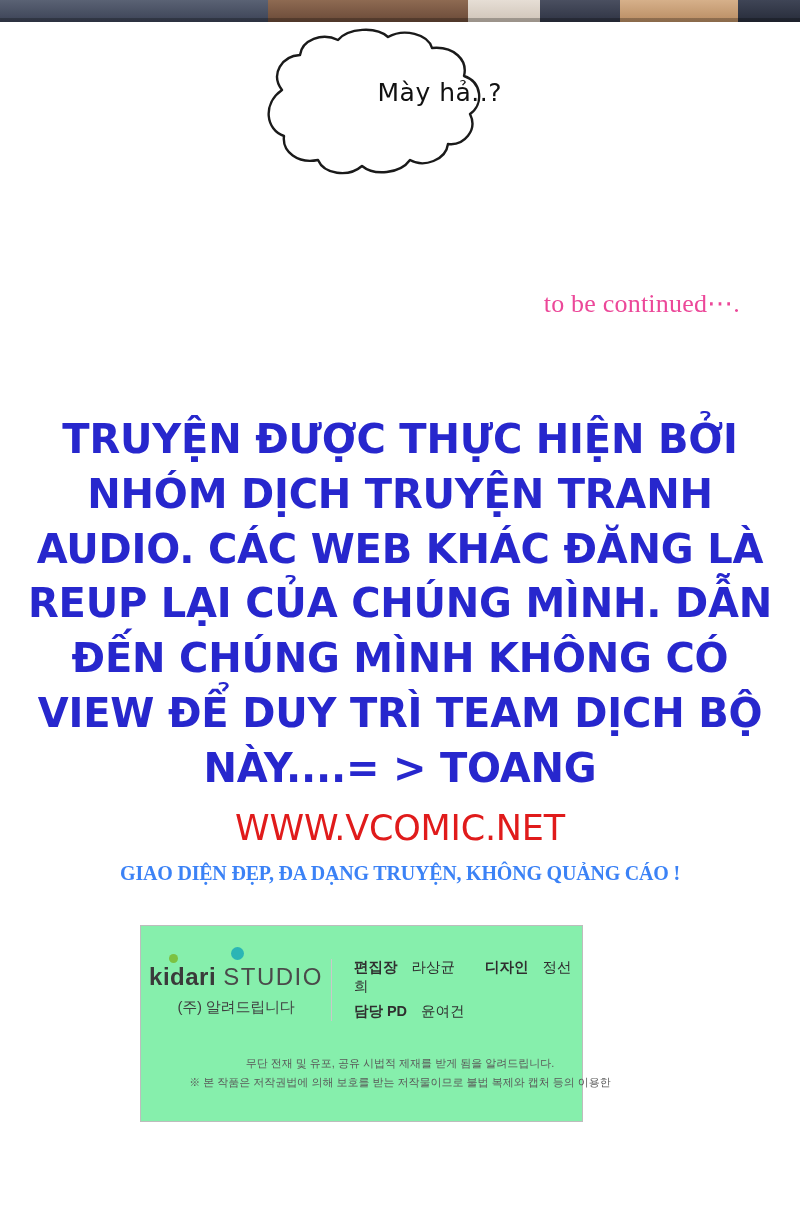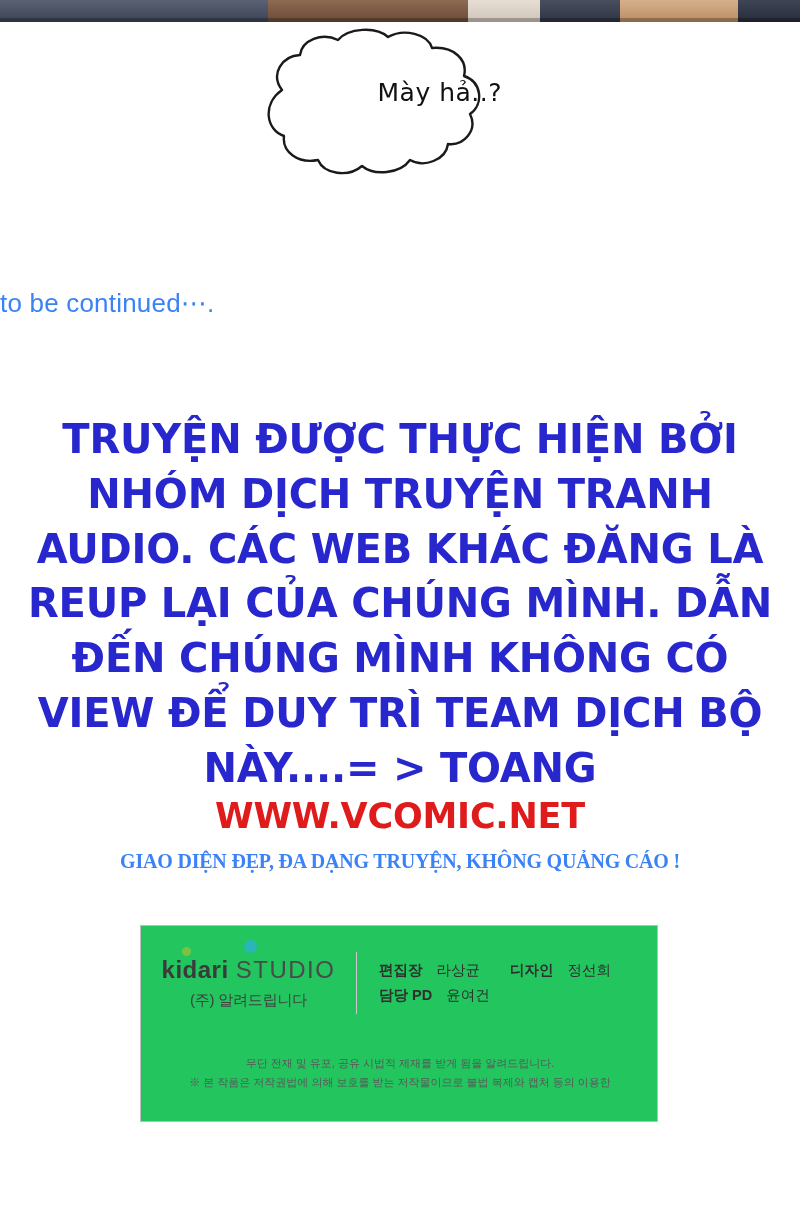--- a/index.html
+++ b/index.html
@@ -60,23 +60,24 @@
     color: #111111;
     letter-spacing: 0.5px;
   }
 
   
   .tbc {
     position: absolute;
     left: 0;
     top: 288px;
     width: 740px;
-    font-family: Liberation Sans, sans-serif;
+    text-align: right;
+    font-family: Liberation Serif, serif;
     font-size: 26px;
-    color: #3b82f6;
+    color: #ec4899;
     letter-spacing: 0.2px;
   }
 
   
   .promo {
     position: absolute;
     left: 0;
     top: 412px;
     width: 800px;
     text-align: center;
@@ -92,45 +93,46 @@
   }
   .promo-cta {
     margin-top: 46px;
     font-family: "DejaVu Sans", sans-serif;
     font-weight: 700;
     font-size: 30px;
     color: #2727cd;
     letter-spacing: -0.2px;
   }
   .promo-url {
-    font-family: "DejaVu Sans", sans-serif;
-    font-weight: 700;
+    margin-top: 12px;
+    font-family: "DejaVu Sans", sans-serif;
+    font-weight: 400;
     font-size: 35px;
     color: #e01b1b;
     letter-spacing: -0.2px;
   }
   .promo-sub {
     margin-top: 14px;
     font-family: Liberation Serif, serif;
     font-weight: 700;
     font-size: 20px;
     color: #3b82f6;
     letter-spacing: -0.2px;
   }
 
   
   .credit-box {
     position: absolute;
     left: 140px;
     top: 925px;
-    width: 518px;
+    width: 443px;
     height: 197px;
     border: 1px solid #bdbdbd;
     box-sizing: border-box;
-    background: #22c55e;
+    background: #86efac;
   }
   .credit-top {
     display: flex;
     align-items: center;
     padding: 26px 0 0 0;
   }
   .logo-col {
     width: 215px;
     text-align: center;
     position: relative;

